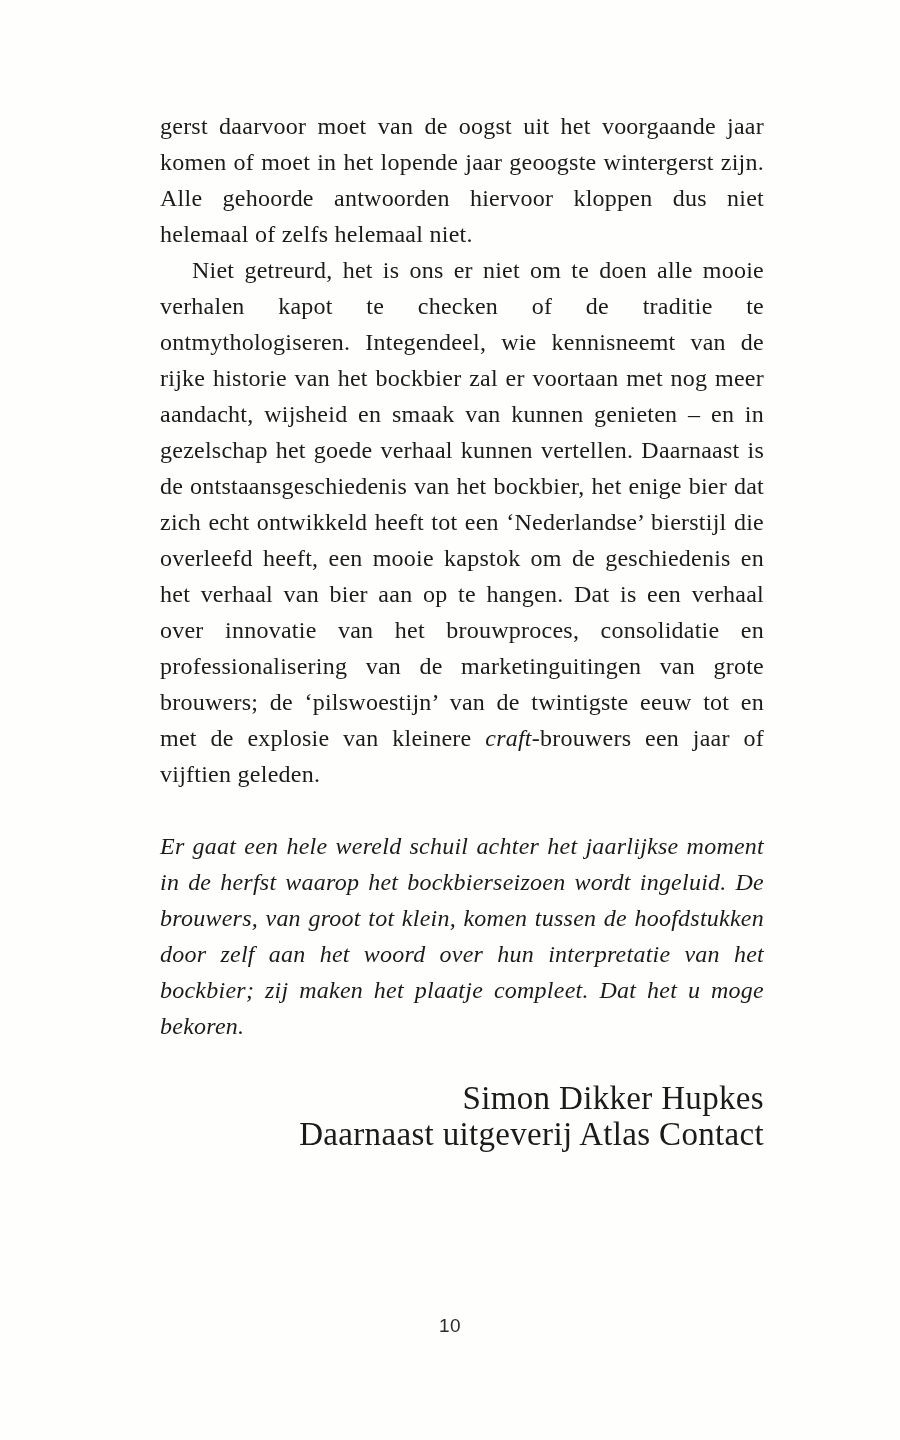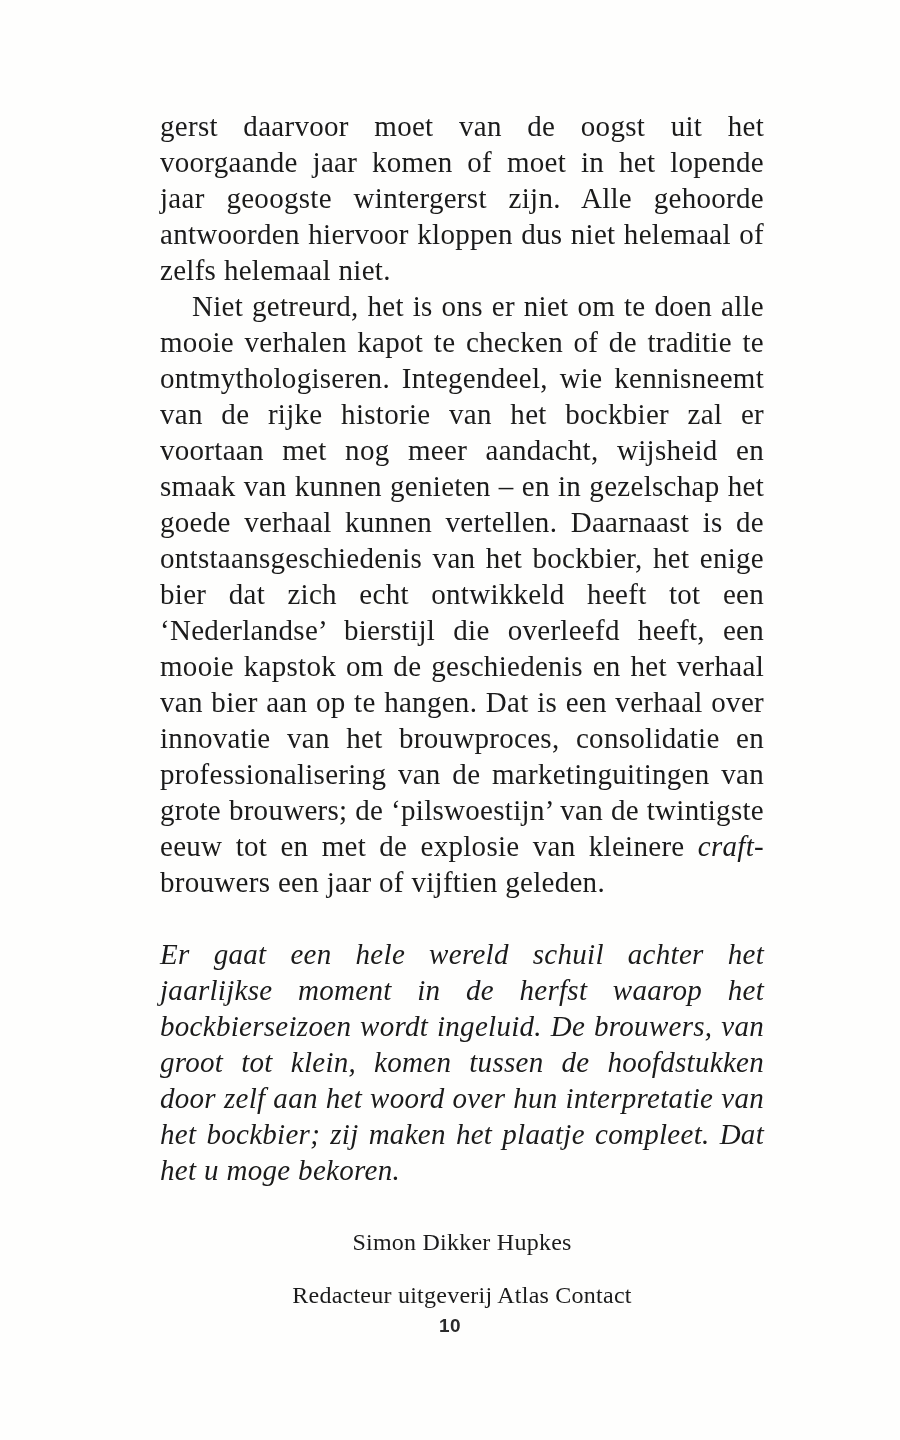--- a/index.html
+++ b/index.html
@@ -27,21 +27,21 @@
 
   .text-block {
     position: absolute;
     left: 160px;
     top: 108px;
     width: 604px;
   }
 
   p.body-par {
     margin: 0;
-    font-size: 29px;
+    font-size: 24px;
     line-height: 36px;
     text-align: justify;
     text-justify: inter-word;
     letter-spacing: 0.01em;
     word-spacing: 0.005em;
     -webkit-hyphens: none;
     hyphens: none;
     color: #1b1b1b;
   }
 
@@ -62,56 +62,56 @@
 
   .ital {
     font-style: italic;
   }
 
   .signature {
     margin-top: 36px;
   }
 
   .sig-line {
-    margin: 17px;
-    font-size: 24px;
+    margin: 0;
+    font-size: 33px;
     line-height: 36px;
-    text-align: center;
+    text-align: right;
     letter-spacing: 0.01em;
     color: #1b1b1b;
   }
 
   .page-number {
     position: absolute;
     left: 0;
     top: 1315px;
     width: 900px;
     text-align: center;
     font-family: "Liberation Sans", "DejaVu Sans", sans-serif;
     font-size: 19px;
-    font-weight: 700;
+    font-weight: 400;
     letter-spacing: 0.02em;
     color: #2b2b2b;
   }
 </style>
 </head>
 <body>
 
 <div class="page">
 
   <div class="text-block">
 
     <p class="body-par">gerst daarvoor moet van de oogst uit het voorgaande jaar komen of moet in het lopende jaar geoogste wintergerst zijn. Alle gehoorde antwoorden hiervoor kloppen dus niet helemaal of zelfs helemaal niet.</p>
 
     <p class="body-par indent"><span>Niet getreurd, het is ons er niet om te doen alle mooie verhalen kapot te checken of de traditie te ontmythologiseren. Integendeel, wie kennisneemt van de rijke historie van het bockbier zal er voortaan met nog meer aandacht, wijsheid en smaak van kunnen genieten – en in gezelschap het goede verhaal kunnen vertellen. Daarnaast is de ontstaansgeschiedenis van het bockbier, het enige bier dat zich echt ontwikkeld heeft tot een ‘Nederlandse’ bierstijl die overleefd heeft, een mooie kapstok om de geschiedenis en het verhaal van bier aan op te hangen. Dat is een verhaal over innovatie van het brouwproces, consolidatie en professionalisering van de marketinguitingen van grote brouwers; de ‘pilswoestijn’ van de twintigste eeuw tot en met de explosie van kleinere </span><span class="ital">craft</span><span>-brouwers een jaar of vijftien geleden.</span></p>
 
     <p class="body-par gap-before">Er gaat een hele wereld schuil achter het jaarlijkse moment in de herfst waarop het bockbierseizoen wordt ingeluid. De brouwers, van groot tot klein, komen tussen de hoofdstukken door zelf aan het woord over hun interpretatie van het bockbier; zij maken het plaatje compleet. Dat het u moge bekoren.</p>
 
     <div class="signature">
       <p class="sig-line">Simon Dikker Hupkes</p>
-      <p class="sig-line">Redacteur uitgeverij Atlas Contact</p>
+      <p class="sig-line">Daarnaast uitgeverij Atlas Contact</p>
     </div>
 
   </div>
 
   <div class="page-number">10</div>
 
 </div>
 
 </body></html>

